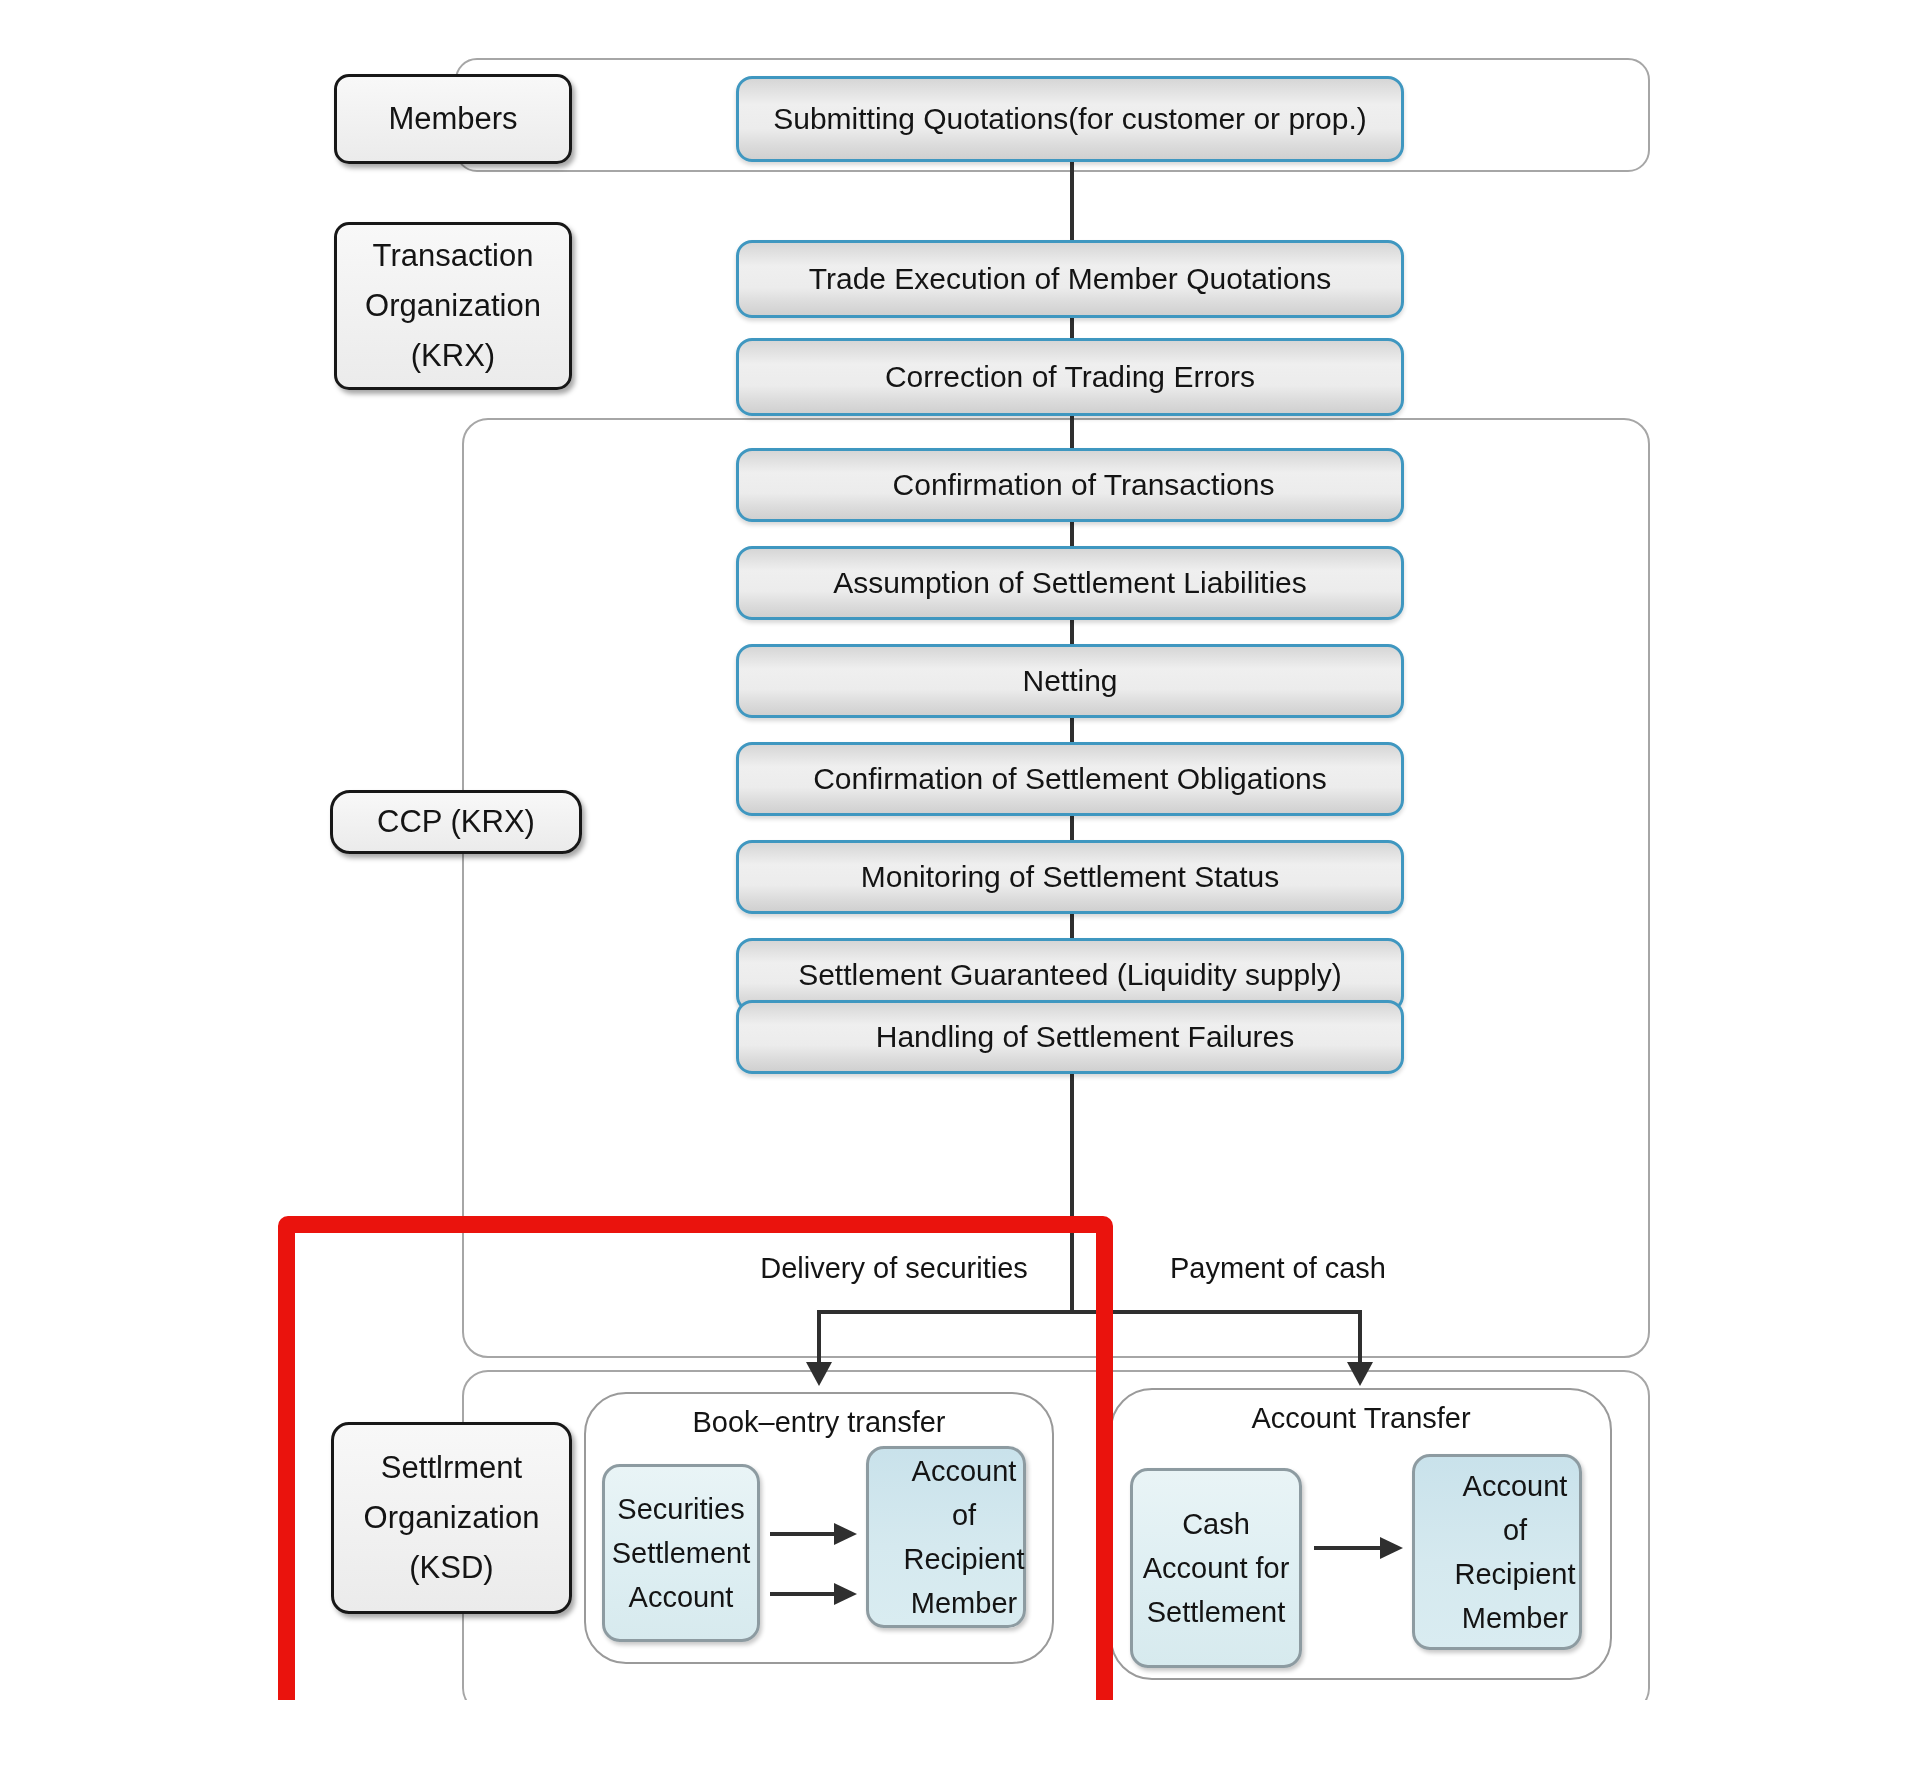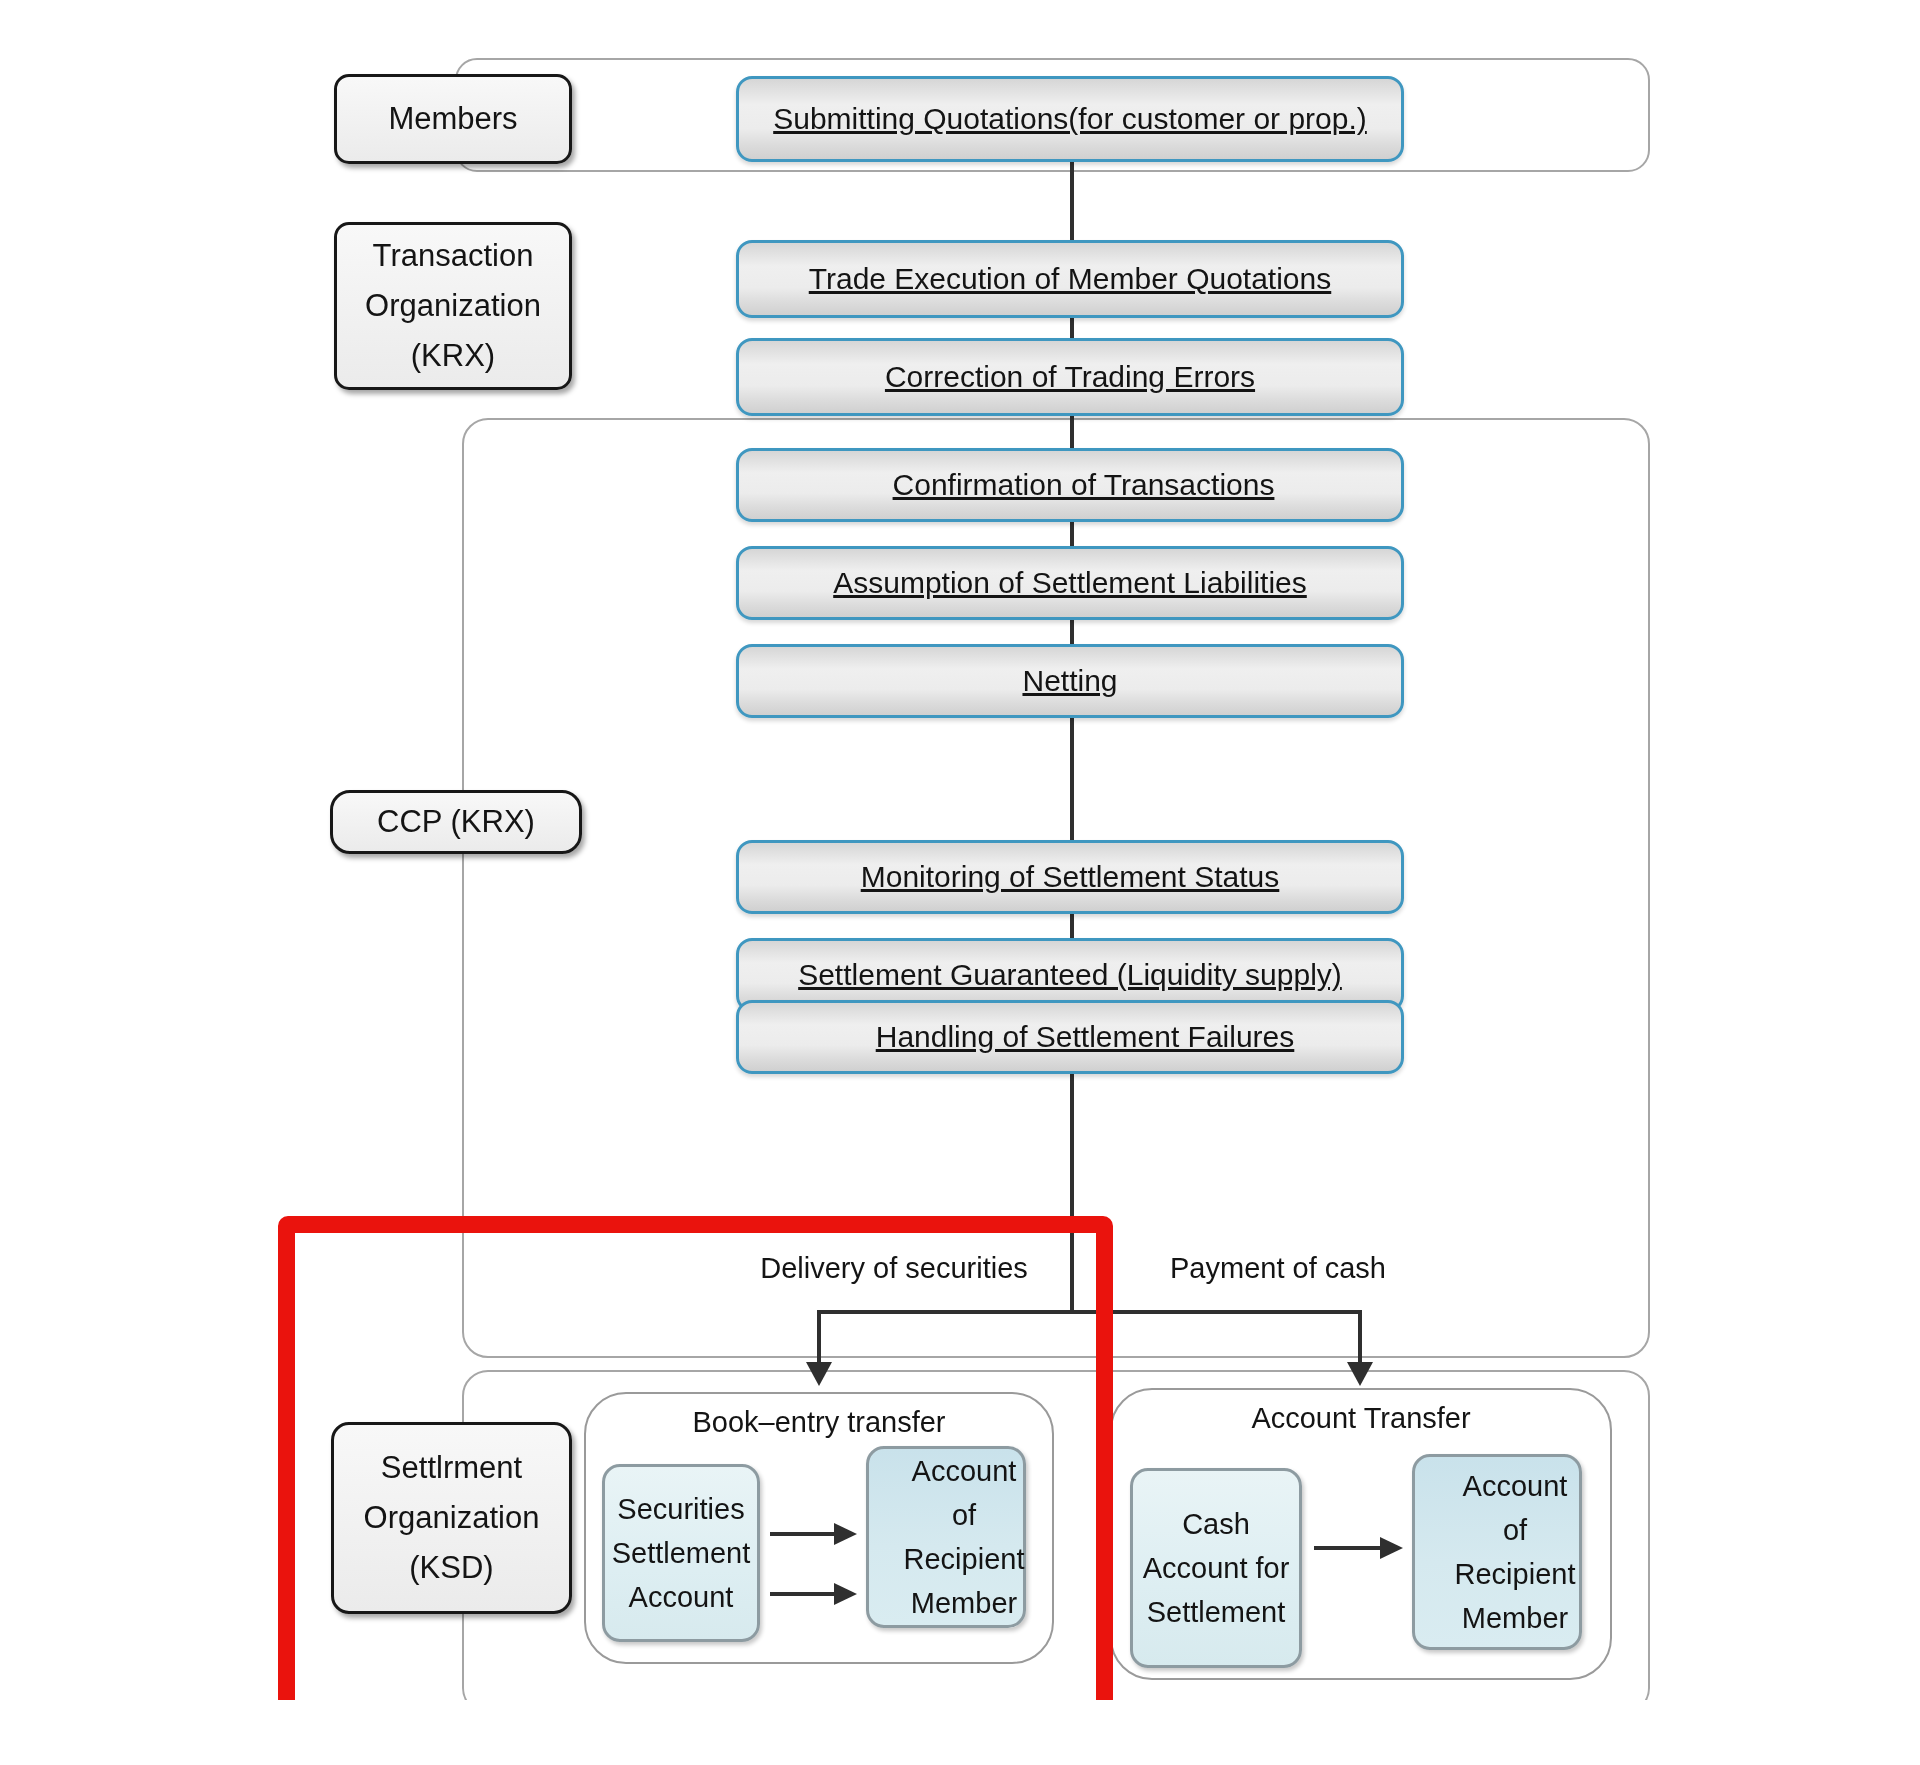--- a/index.html
+++ b/index.html
@@ -15,21 +15,21 @@
   .subcontainer{
     position:absolute;background:#ffffff;border:2px solid #9a9a9a;border-radius:42px;
     box-sizing:border-box;z-index:2;
   }
   
   .pbox{
     position:absolute;left:736px;width:668px;height:74px;
     border:3px solid #3f97c0;border-radius:16px;box-sizing:border-box;
     background:linear-gradient(180deg,#d6d6d6 0%,#efefef 32%,#ececec 62%,#dcdcdc 82%,#d0d0d0 100%);
     display:flex;align-items:center;justify-content:center;
-    font-size:30px;z-index:3;box-shadow:0 3px 4px rgba(0,0,0,0.16);text-decoration:underline;
+    font-size:30px;z-index:3;box-shadow:0 3px 4px rgba(0,0,0,0.16);
   }
   
   .actor{
     position:absolute;border:3px solid #171717;border-radius:15px;box-sizing:border-box;
     background:linear-gradient(180deg,#f8f8f8,#ebebeb);
     display:flex;flex-direction:column;align-items:center;justify-content:center;
     font-size:31px;line-height:50px;z-index:4;box-shadow:3px 4px 5px rgba(0,0,0,0.35);
     text-align:center;
   }
   
@@ -109,20 +109,23 @@
 
   <div class="pbox" style="top:448px;padding-left:27px;">
     <span>Confirmation of Transactions</span>
   </div>
   <div class="pbox" style="top:546px;">
     <span>Assumption of Settlement Liabilities</span>
   </div>
   <div class="pbox" style="top:644px;">
     <span>Netting</span>
   </div>
+  <div class="pbox" style="top:742px;">
+    <span>Confirmation of Settlement Obligations</span>
+  </div>
   <div class="pbox" style="top:840px;">
     <span>Monitoring of Settlement Status</span>
   </div>
   <div class="pbox" style="top:938px;">
     <span>Settlement Guaranteed (Liquidity supply)</span>
   </div>
   <div class="pbox" style="top:1000px;padding-left:30px;">
     <span>Handling of Settlement Failures</span>
   </div>
 

